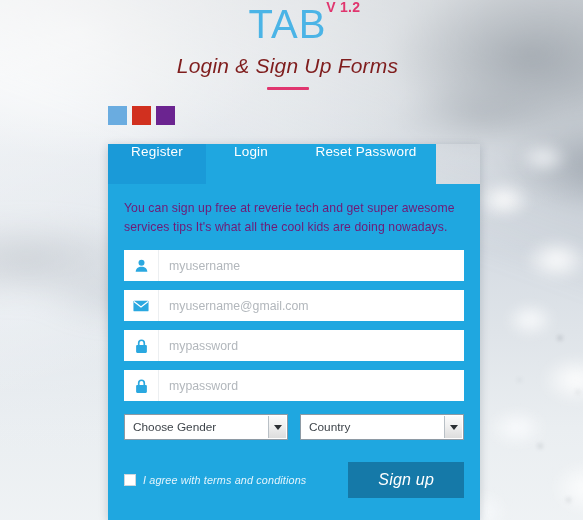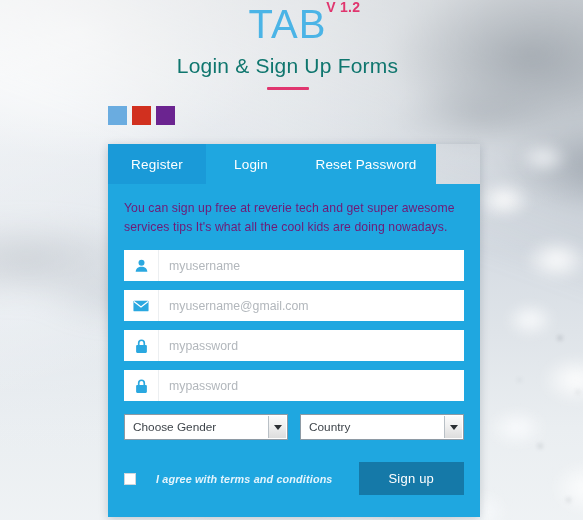--- a/index.html
+++ b/index.html
@@ -115,22 +115,23 @@
     right: -34px;
     font-size: 14px;
     font-weight: 700;
     color: #e0366f;
     letter-spacing: 0.3px;
   }
   #subtitle {
     margin: 10px 0 0 0;
     font-size: 21px;
     font-weight: 400;
-    color: #0f766e;
+    color: #7f1d1d;
     letter-spacing: 0.2px;
+    font-style: italic;
   }
   #title-accent {
     width: 42px;
     height: 3px;
     background: #e0366f;
     margin: 9px auto 0 auto;
     border-radius: 1px;
   }
 
   
@@ -161,21 +162,21 @@
   
   #tabs {
     display: flex;
     height: 40px;
     background: #29abe6;
     width: 328px;
   }
   .tab {
     flex: 0 0 auto;
     display: flex;
-    align-items: center;
+    align-items: flex-start;
     justify-content: center;
     color: #ffffff;
     font-size: 13.5px;
     font-weight: 400;
     letter-spacing: 0.2px;
     cursor: pointer;
     height: 100%;
     box-sizing: border-box;
   }
   .tab.w-register { width: 98px; }
@@ -286,22 +287,21 @@
   
   #card-footer {
     display: flex;
     align-items: center;
     justify-content: space-between;
     margin-top: 4px;
   }
   #terms-group {
     display: flex;
     align-items: center;
-    gap: 20px;
-    font-weight: bold;
+    gap: 7px;
   }
   #terms-checkbox {
     width: 12px;
     height: 12px;
     background: #ffffff;
     border: 1px solid #cfd6dc;
     box-sizing: border-box;
     cursor: pointer;
     display: block;
   }
@@ -310,24 +310,25 @@
     font-size: 10.8px;
     font-style: italic;
     letter-spacing: 0.15px;
     cursor: pointer;
   }
   #signup-button {
     background: #1579a8;
     color: #ffffff;
     border: none;
     font-family: "Liberation Sans", sans-serif;
-    font-size: 13px;
+    font-size: 16px;
     padding: 9px 30px;
     cursor: pointer;
     letter-spacing: 0.2px;
+    font-style: italic;
   }
 </style>
 </head>
 <body>
 
 <div id="bg-photo">
   <div class="layer" id="bg-base"></div>
   <div class="layer" id="bg-sky"></div>
   <div class="layer" id="bg-structure"></div>
   <div class="layer" id="bg-horizon"></div>

